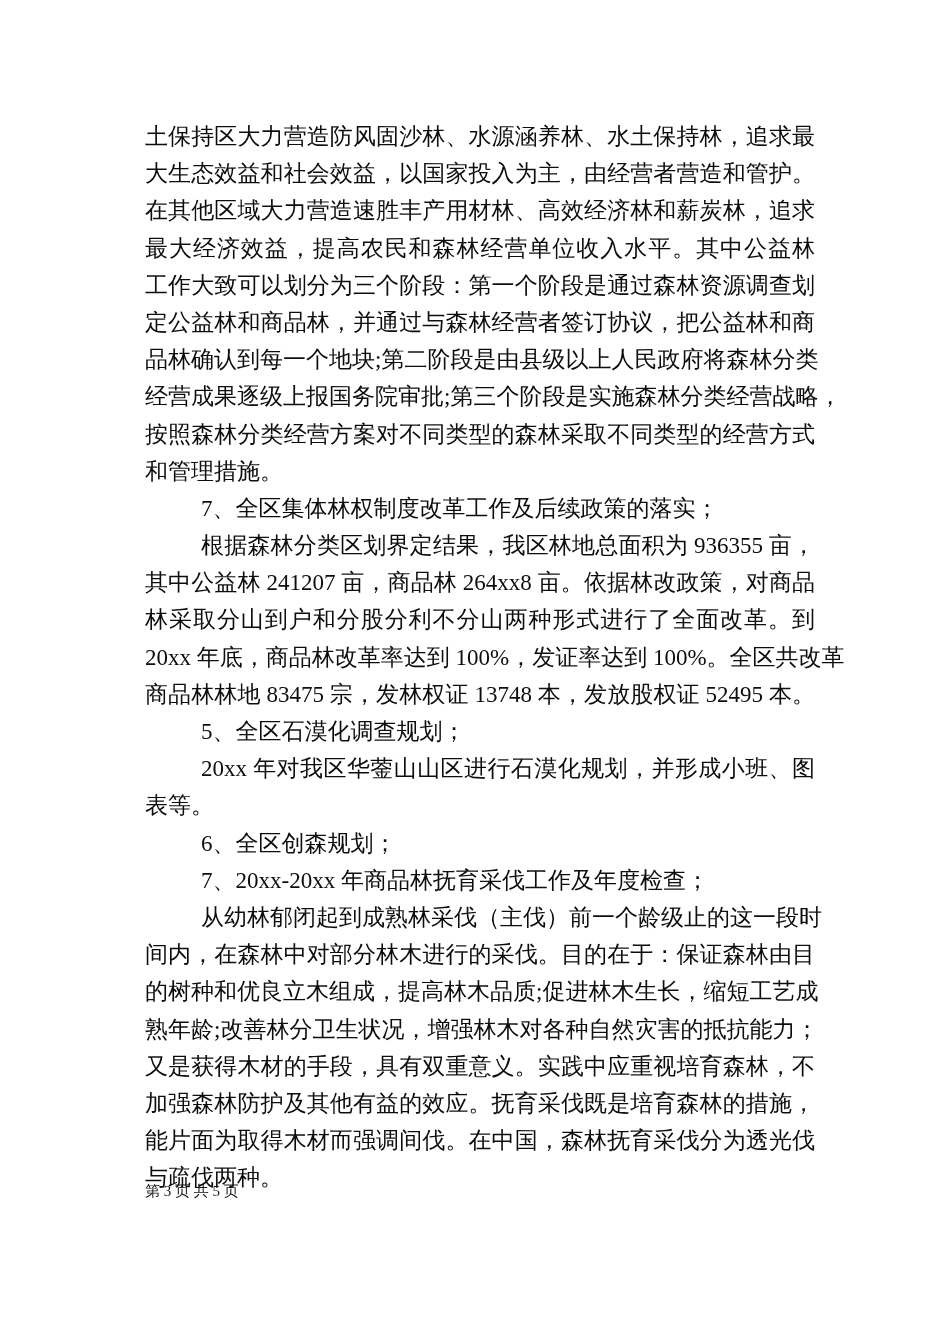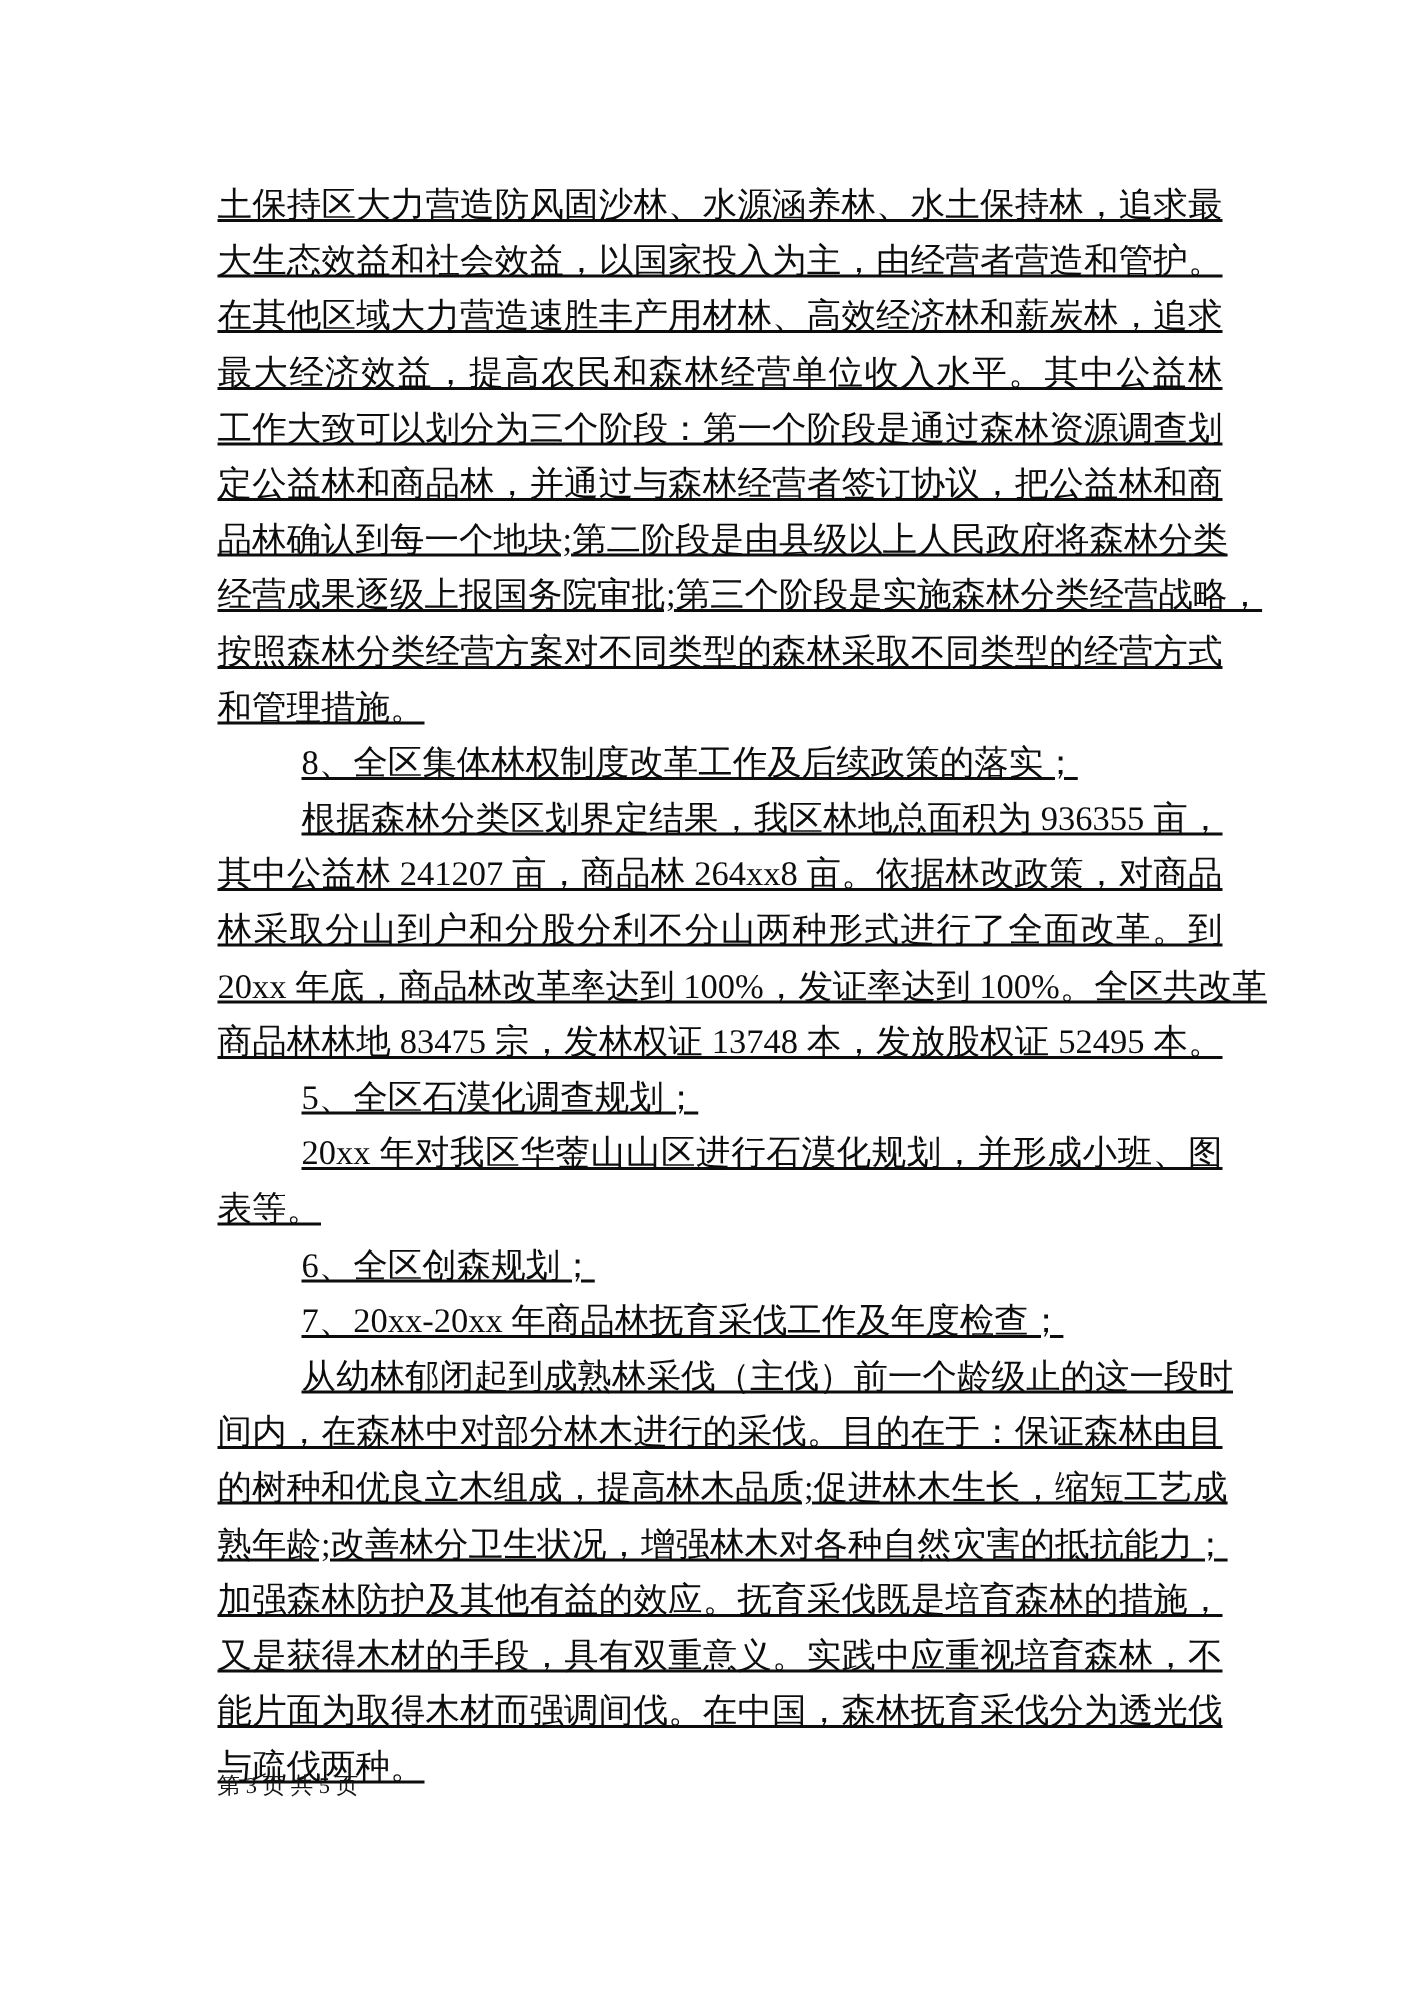--- a/index.html
+++ b/index.html
@@ -20,21 +20,20 @@
     left: 145px;
     top: 118px;
     width: 670px;
     font-size: 23px;
     line-height: 37.2px;
   }
   .ln {
     height: 37.2px;
     white-space: nowrap;
     text-align: left;
-    text-decoration: underline;
   }
   .ln.fill {
     text-align: justify;
     text-align-last: justify;
   }
   .ln.ind {
     padding-left: 56px;
   }
   .page-footer {
     position: absolute;
@@ -54,36 +53,36 @@
   <div class="ln fill">土保持区大力营造防风固沙林、水源涵养林、水土保持林，追求最</div>
   <div class="ln fill">大生态效益和社会效益，以国家投入为主，由经营者营造和管护。</div>
   <div class="ln fill">在其他区域大力营造速胜丰产用材林、高效经济林和薪炭林，追求</div>
   <div class="ln fill">最大经济效益，提高农民和森林经营单位收入水平。其中公益林</div>
   <div class="ln fill">工作大致可以划分为三个阶段：第一个阶段是通过森林资源调查划</div>
   <div class="ln fill">定公益林和商品林，并通过与森林经营者签订协议，把公益林和商</div>
   <div class="ln fill">品林确认到每一个地块;第二阶段是由县级以上人民政府将森林分类</div>
   <div class="ln fill">经营成果逐级上报国务院审批;第三个阶段是实施森林分类经营战略，</div>
   <div class="ln fill">按照森林分类经营方案对不同类型的森林采取不同类型的经营方式</div>
   <div class="ln">和管理措施。</div>
-  <div class="ln ind">8、全区集体林权制度改革工作及后续政策的落实；</div>
+  <div class="ln ind">7、全区集体林权制度改革工作及后续政策的落实；</div>
   <div class="ln ind fill">根据森林分类区划界定结果，我区林地总面积为 936355 亩，</div>
   <div class="ln fill">其中公益林 241207 亩，商品林 264xx8 亩。依据林改政策，对商品</div>
   <div class="ln fill">林采取分山到户和分股分利不分山两种形式进行了全面改革。到</div>
   <div class="ln fill">20xx 年底，商品林改革率达到 100%，发证率达到 100%。全区共改革</div>
   <div class="ln fill">商品林林地 83475 宗，发林权证 13748 本，发放股权证 52495 本。</div>
   <div class="ln ind">5、全区石漠化调查规划；</div>
   <div class="ln ind fill">20xx 年对我区华蓥山山区进行石漠化规划，并形成小班、图</div>
   <div class="ln">表等。</div>
   <div class="ln ind">6、全区创森规划；</div>
   <div class="ln ind">7、20xx-20xx 年商品林抚育采伐工作及年度检查；</div>
   <div class="ln ind fill">从幼林郁闭起到成熟林采伐（主伐）前一个龄级止的这一段时</div>
   <div class="ln fill">间内，在森林中对部分林木进行的采伐。目的在于：保证森林由目</div>
   <div class="ln fill">的树种和优良立木组成，提高林木品质;促进林木生长，缩短工艺成</div>
   <div class="ln fill">熟年龄;改善林分卫生状况，增强林木对各种自然灾害的抵抗能力；</div>
+  <div class="ln fill">又是获得木材的手段，具有双重意义。实践中应重视培育森林，不</div>
   <div class="ln fill">加强森林防护及其他有益的效应。抚育采伐既是培育森林的措施，</div>
-  <div class="ln fill">又是获得木材的手段，具有双重意义。实践中应重视培育森林，不</div>
   <div class="ln fill">能片面为取得木材而强调间伐。在中国，森林抚育采伐分为透光伐</div>
   <div class="ln">与疏伐两种。</div>
 </div>
 
 <div class="page-footer">
   <span>第 3 页 共 5 页</span>
 </div>
 
 </body></html>

